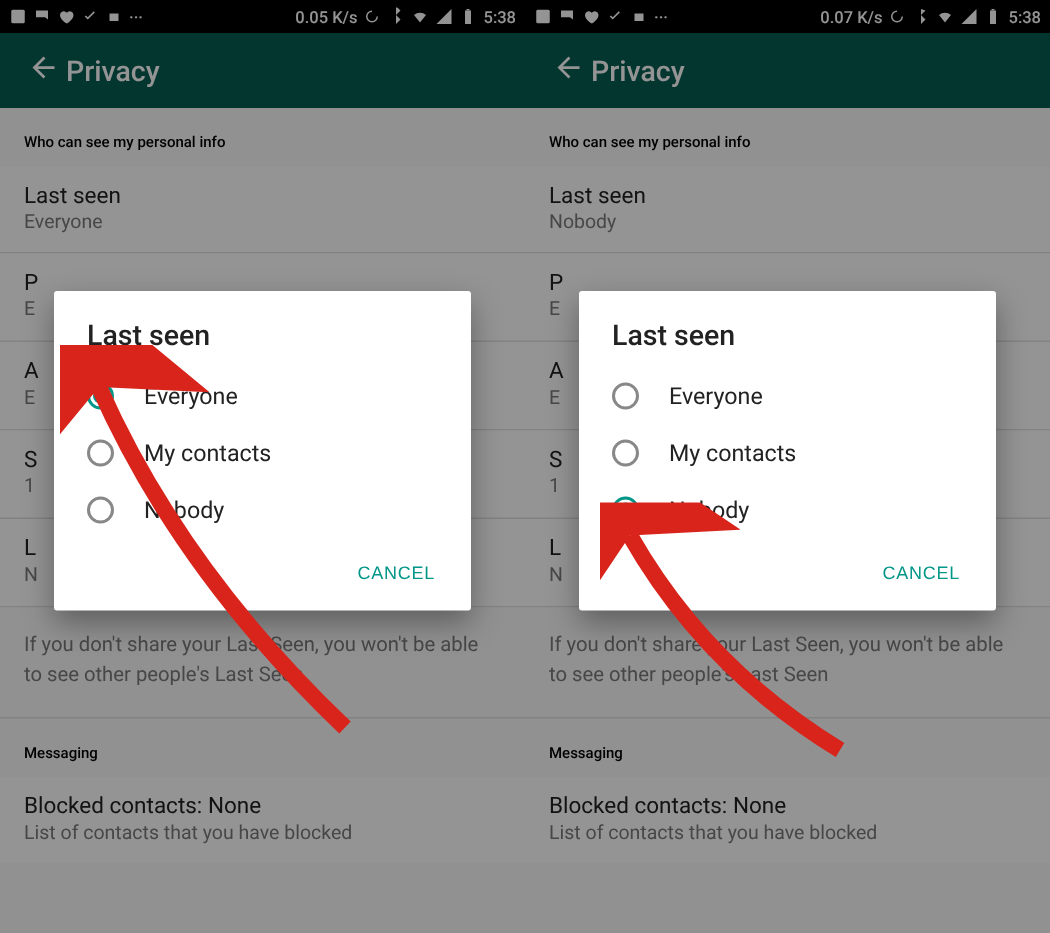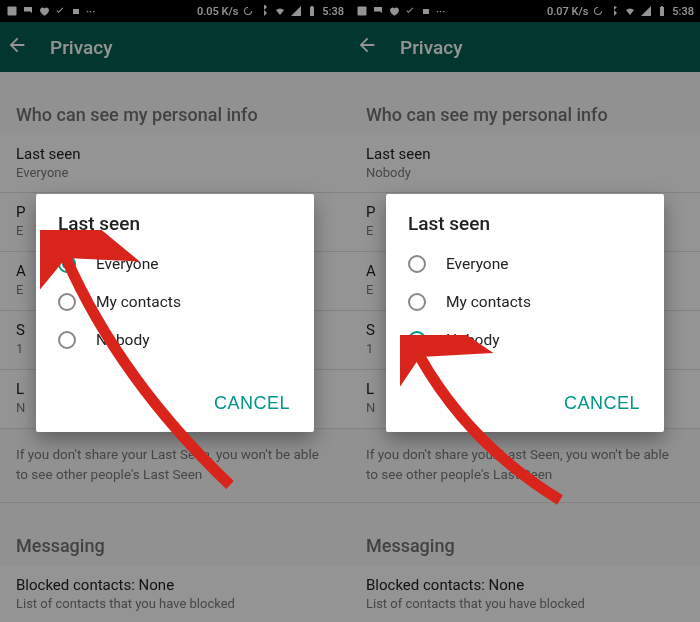--- a/index.html
+++ b/index.html
@@ -34,38 +34,38 @@
     align-items: center;
     gap: 4px;
   }
   .status-icon { display: inline-flex; width: 12px; height: 12px; }
   .app-bar {
     height: 50px;
     background: #075e54;
     color: #fff;
     display: flex;
     align-items: center;
-    padding: 0 6px;
-    gap: 22px;
+    padding: 0 18px;
+    gap: 4px;
   }
   .app-bar .title {
     font-size: 19px;
     font-weight: 500;
   }
   .content {
     position: relative;
     background: #fafafa;
     height: calc(622px - 22px - 50px);
     overflow: hidden;
   }
   .section-header {
-    color: #737373;
-    font-size: 18px;
+    color: #000000;
+    font-size: 10px;
     font-weight: 500;
-    padding: 32px 16px 10px;
+    padding: 18px 16px 10px;
   }
   .setting-row {
     padding: 10px 16px 12px;
     border-bottom: 1px solid #e0e0e0;
     background: #fff;
   }
   .setting-row .primary {
     font-size: 15px;
     color: #222;
   }
@@ -136,28 +136,27 @@
     font-size: 15.5px;
     color: #222;
   }
   .dialog-actions {
     display: flex;
     justify-content: flex-end;
     padding: 8px 12px 4px;
   }
   .dialog-btn {
     color: #009688;
-    font-size: 18px;
+    font-size: 12px;
     font-weight: 500;
     letter-spacing: 0.5px;
     padding: 8px 12px;
     cursor: pointer;
     background: none;
     border: none;
-    margin-top: 18px;
   }
   
   .arrow {
     position: absolute;
     pointer-events: none;
   }
   .setting-partial {
     background:#fff;
     border-bottom:1px solid #e0e0e0;
     padding: 10px 16px 12px;

